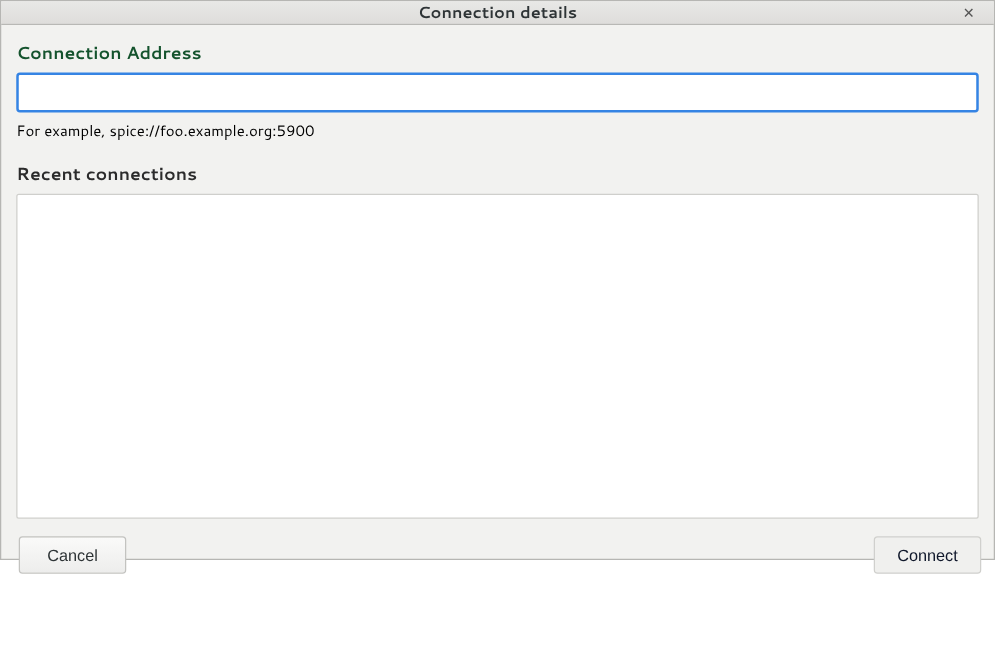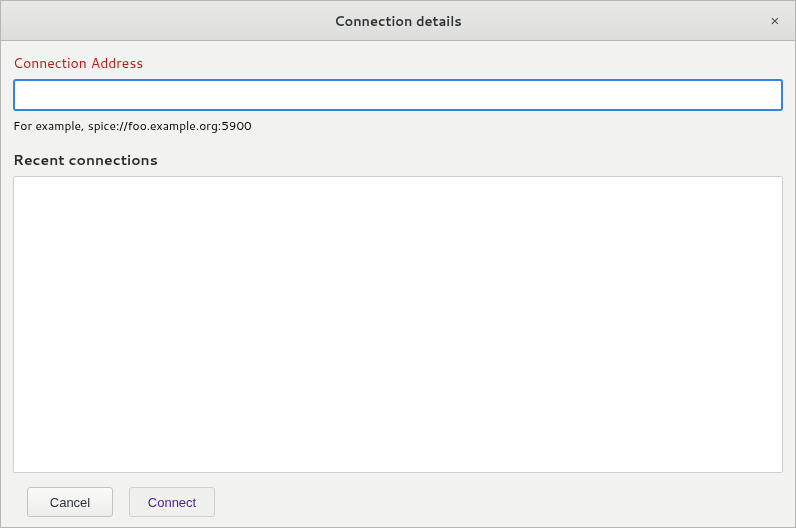--- a/index.html
+++ b/index.html
@@ -11,21 +11,21 @@
       font-family: "Cantarell", "Ubuntu", "DejaVu Sans", sans-serif;
       font-size: 13px;
       color: #2e3436;
       background: #ffffff;
       width: 796px;
       height: 528px;
       overflow: hidden;
     }
     .window {
       width: 796px;
-      height: 528px;
+      height: 448px;
       display: flex;
       flex-direction: column;
       background: #f2f2f0;
       border: 1px solid #b6b6b3;
     }
     .titlebar {
       height: 40px;
       background: linear-gradient(to bottom, #e8e8e6, #dedddb);
       border-bottom: 1px solid #b8b8b5;
       display: flex;
@@ -54,23 +54,23 @@
       border: none;
       background: transparent;
     }
     .content {
       flex: 1;
       padding: 12px 12px 8px 12px;
       display: flex;
       flex-direction: column;
     }
     .label-heading {
-      font-weight: normal;
+      font-weight: bold;
       font-size: 14px;
-      color: #b91c1c;
+      color: #14532d;
       margin-bottom: 6px;
     }
     .address-input {
       width: 100%;
       height: 32px;
       padding: 6px 8px;
       font-size: 14px;
       border: 2px solid #3584e4;
       border-radius: 3px;
       outline: none;
@@ -92,37 +92,37 @@
     }
     .recent-list {
       flex: 1;
       background: #ffffff;
       border: 1px solid #cfcfcc;
       border-radius: 2px;
       min-height: 260px;
     }
     .button-row {
       display: flex;
-      justify-content: flex-start;
+      justify-content: space-between;
       gap: 16px;
-      padding: 6px 10px 10px 26px;
+      padding: 6px 10px 10px 14px;
     }
     .btn {
       min-width: 86px;
       height: 30px;
       padding: 0 16px;
       font-size: 13px;
       border: 1px solid #c3c3c0;
       border-radius: 3px;
       background: linear-gradient(to bottom, #fafaf9, #ededec);
       cursor: pointer;
       color: #2e3436;
     }
     .btn.disabled {
-      color: #4c1d95;
+      color: #0f172a;
       background: #f0f0ee;
       border-color: #d0d0cd;
       cursor: default;
     }
   </style>
 </head>
 <body>
 
 <div class="window">
   <div class="titlebar">

